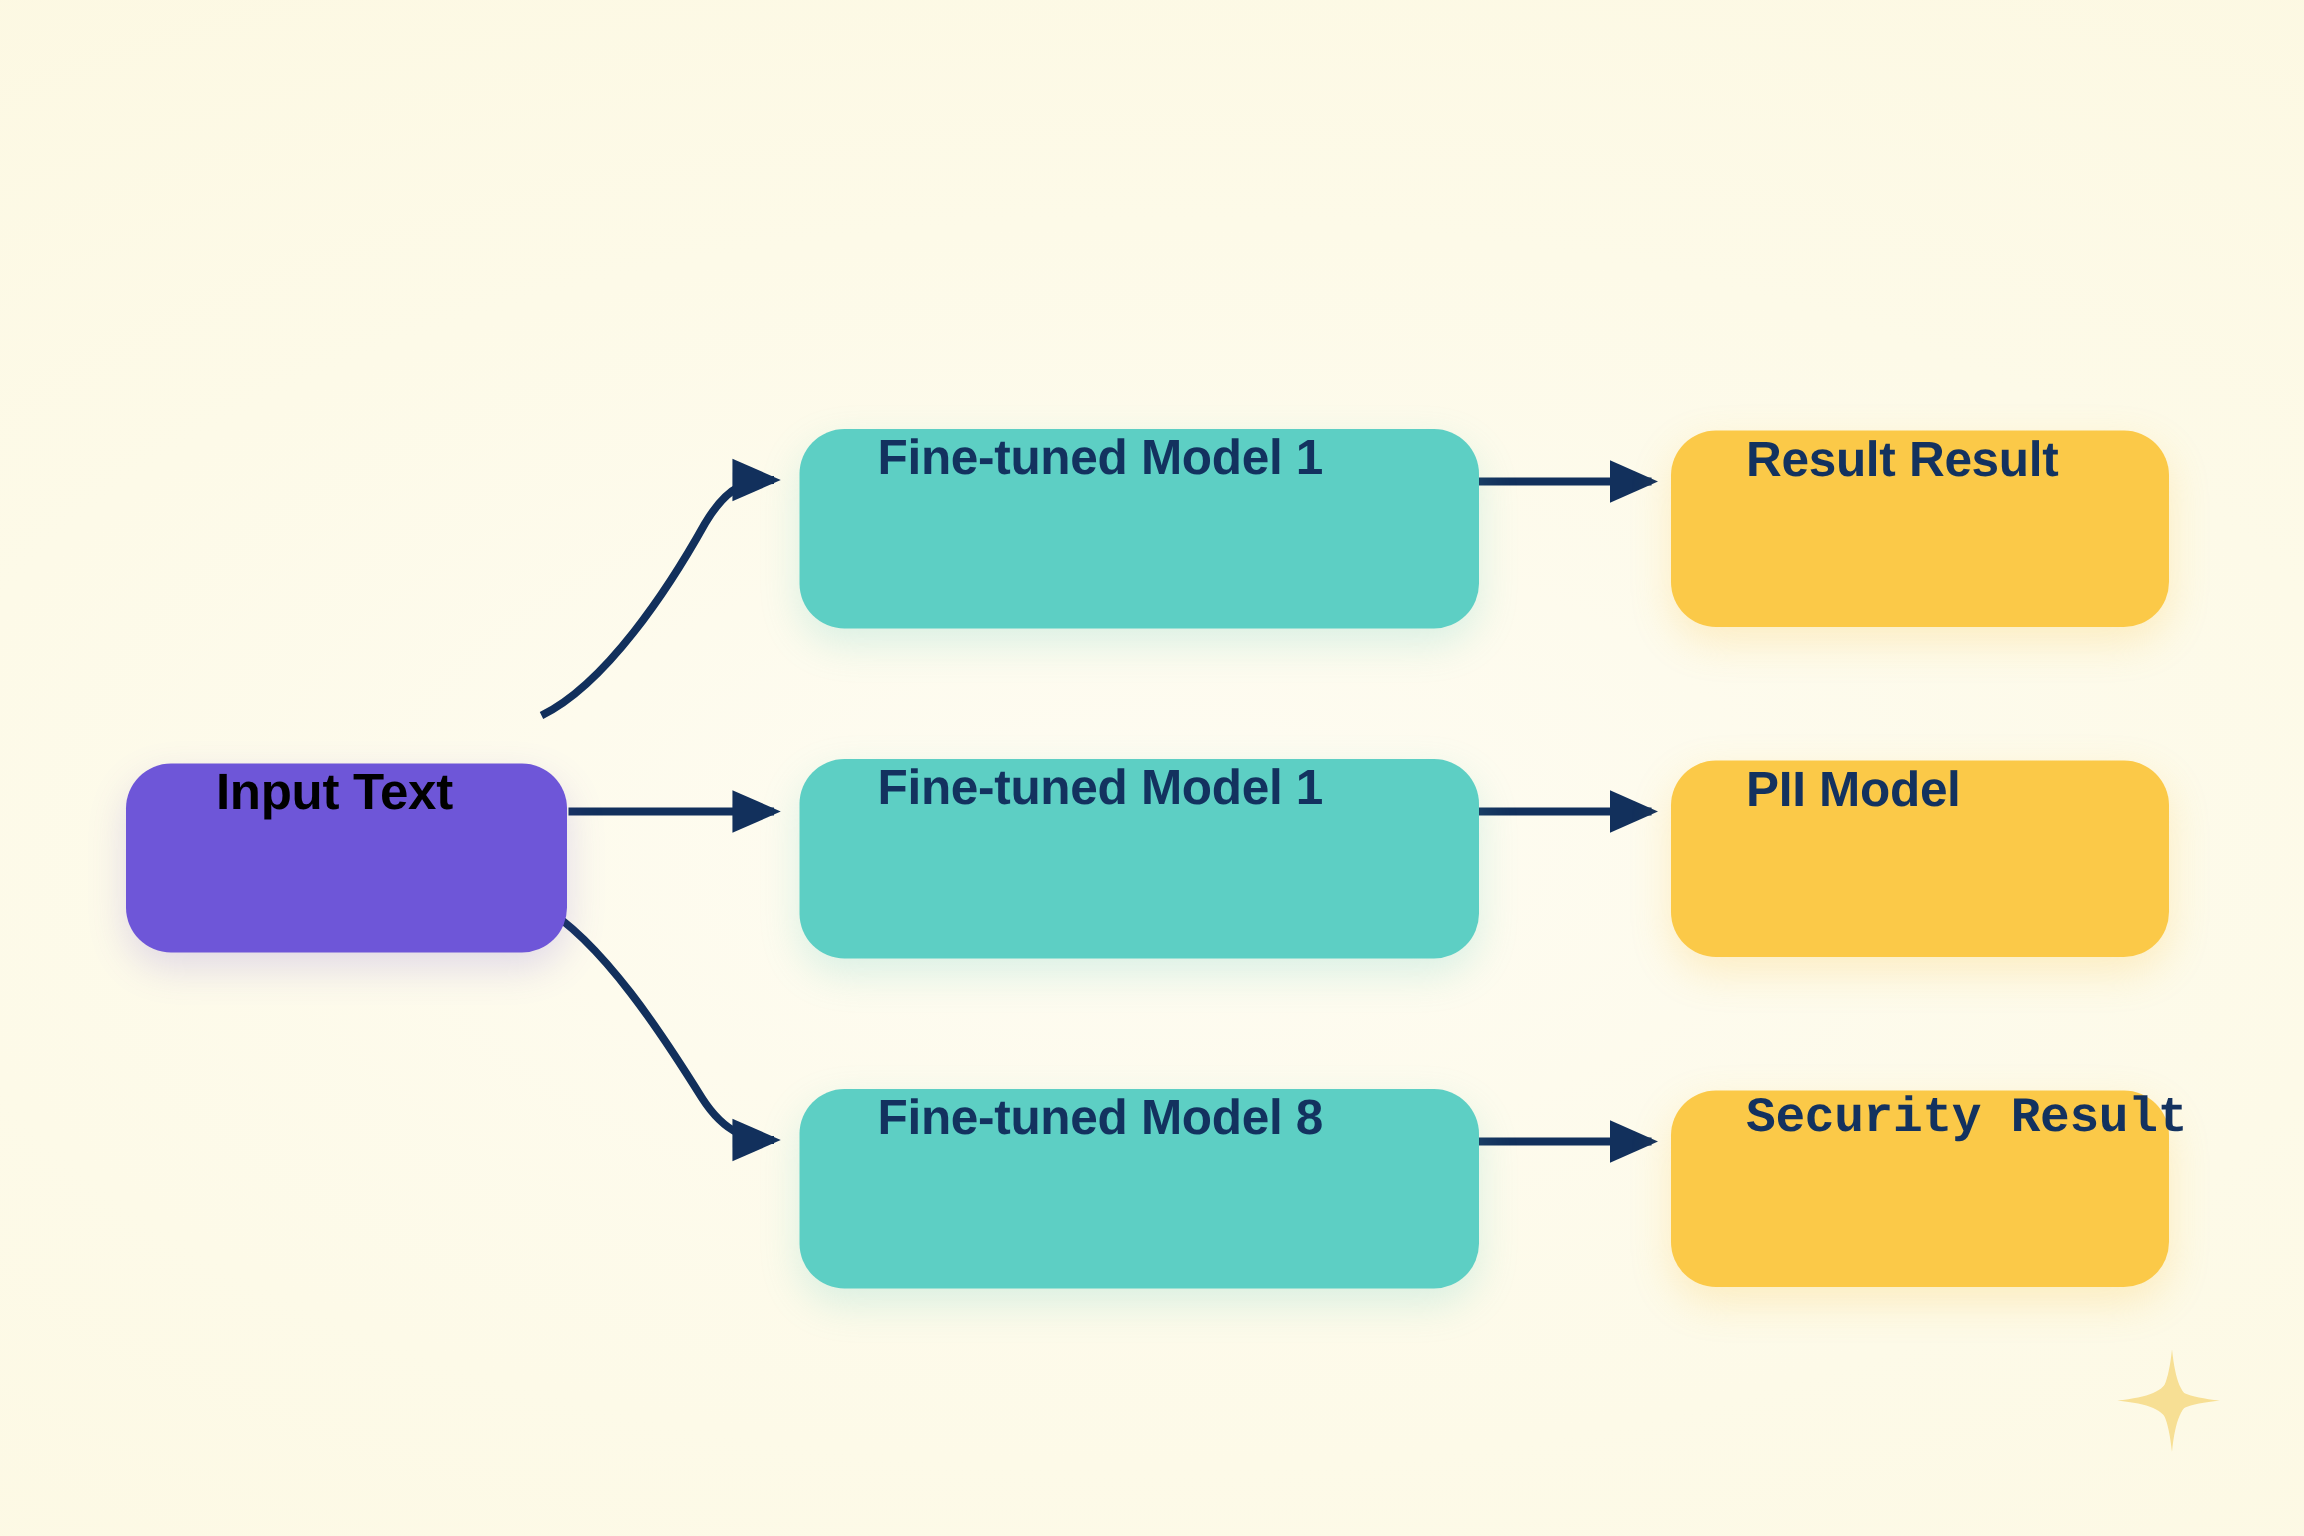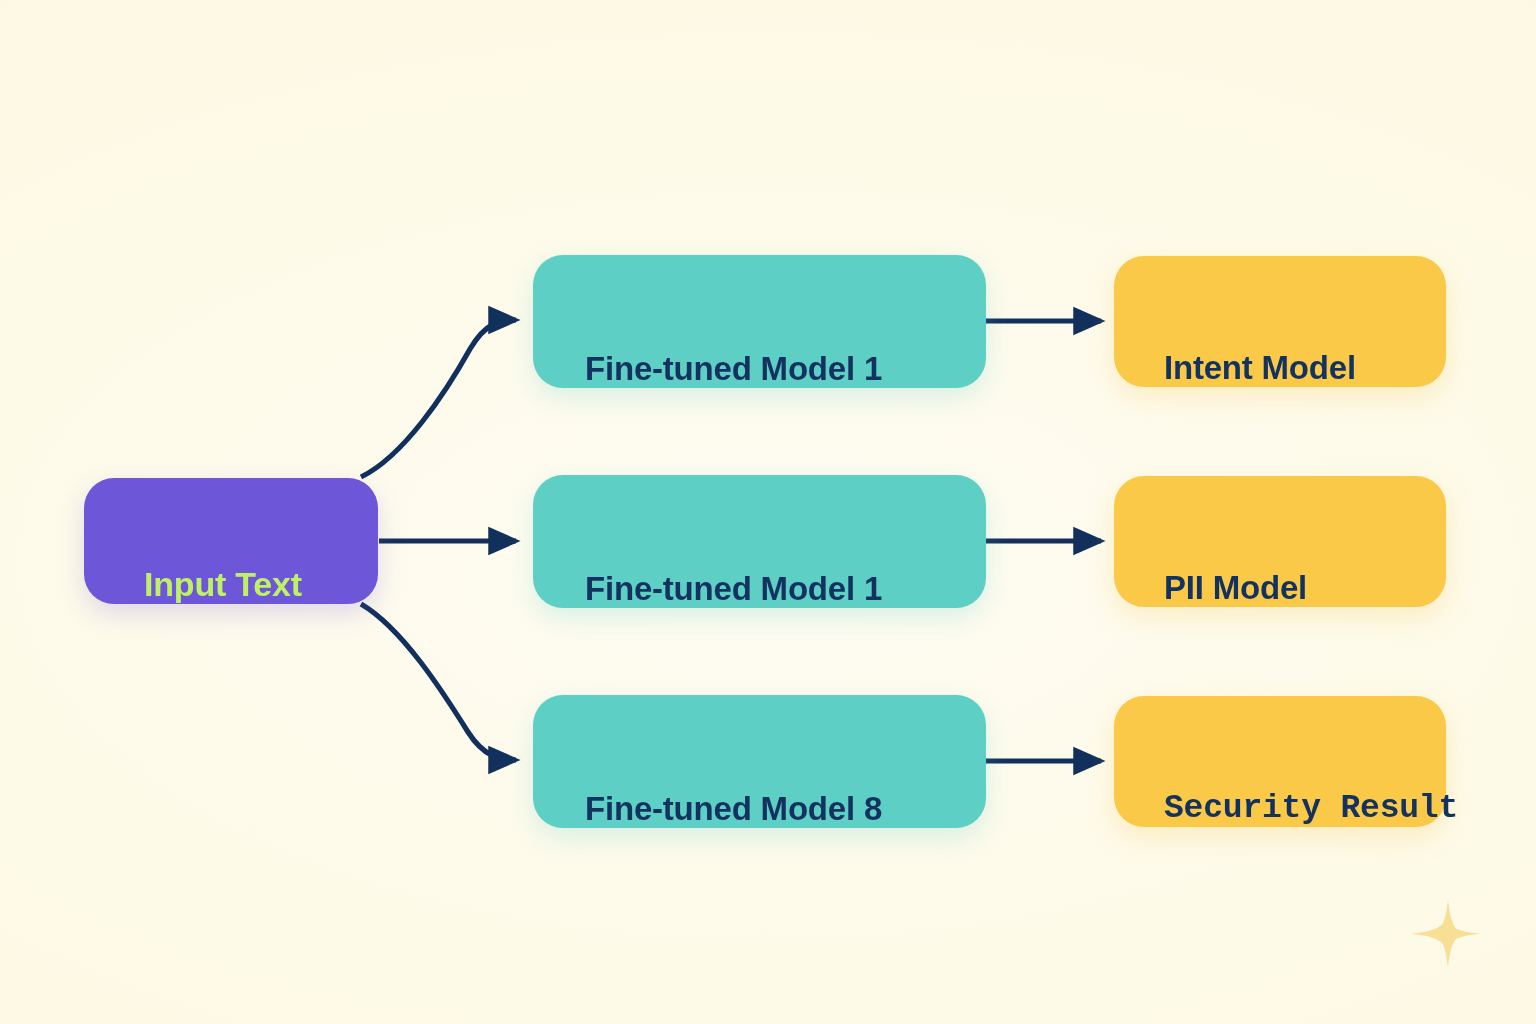--- a/index.html
+++ b/index.html
@@ -17,43 +17,44 @@
     position: relative;
     width: 1536px;
     height: 1024px;
     background:
       radial-gradient(120% 90% at 50% 55%, #FEFCF2 0%, #FDFAE8 45%, #FCF7DE 100%);
   }
   .node {
     position: absolute;
     box-sizing: border-box;
     display: flex;
-    align-items: flex-end;
+    align-items: flex-start;
     border-radius: 28px;
+    margin-top: 31px;
   }
   .node-label {
     font-weight: bold;
     letter-spacing: -0.2px;
     white-space: nowrap;
   }
 
   
   #node-input {
     left: 84px;
     top: 478px;
     width: 294px;
     height: 126px;
     background: #6E56D8;
     border-radius: 30px;
     box-shadow: 0 10px 26px rgba(110, 86, 216, 0.20);
     justify-content: flex-start;
     padding-left: 60px;
   }
   #node-input .node-label {
-    color: #bef264;
+    color: #000000;
     font-size: 34px;
   }
 
   
   .model-node {
     left: 533px;
     width: 453px;
     height: 133px;
     background: #5DCFC4;
     border-radius: 30px;
@@ -142,21 +143,21 @@
     <span class="node-label">Fine-tuned Model 1</span>
   </div>
   <div class="node model-node row-2">
     <span class="node-label">Fine-tuned Model 1</span>
   </div>
   <div class="node model-node row-3">
     <span class="node-label">Fine-tuned Model 8</span>
   </div>
 
   <div class="node result-node res-1">
-    <span class="node-label">Intent Model</span>
+    <span class="node-label">Result Result</span>
   </div>
   <div class="node result-node res-2">
     <span class="node-label">PII Model</span>
   </div>
   <div class="node result-node res-3">
     <span class="node-label">Security Result</span>
   </div>
 
   <svg id="sparkle" viewBox="0 0 100 100">
     <path d="M50 2 C53 30 58 43 70 47 C58 51 53 64 50 92 C47 64 42 51 30 47 C42 43 47 30 50 2 Z" fill="#F7DF94"></path>

